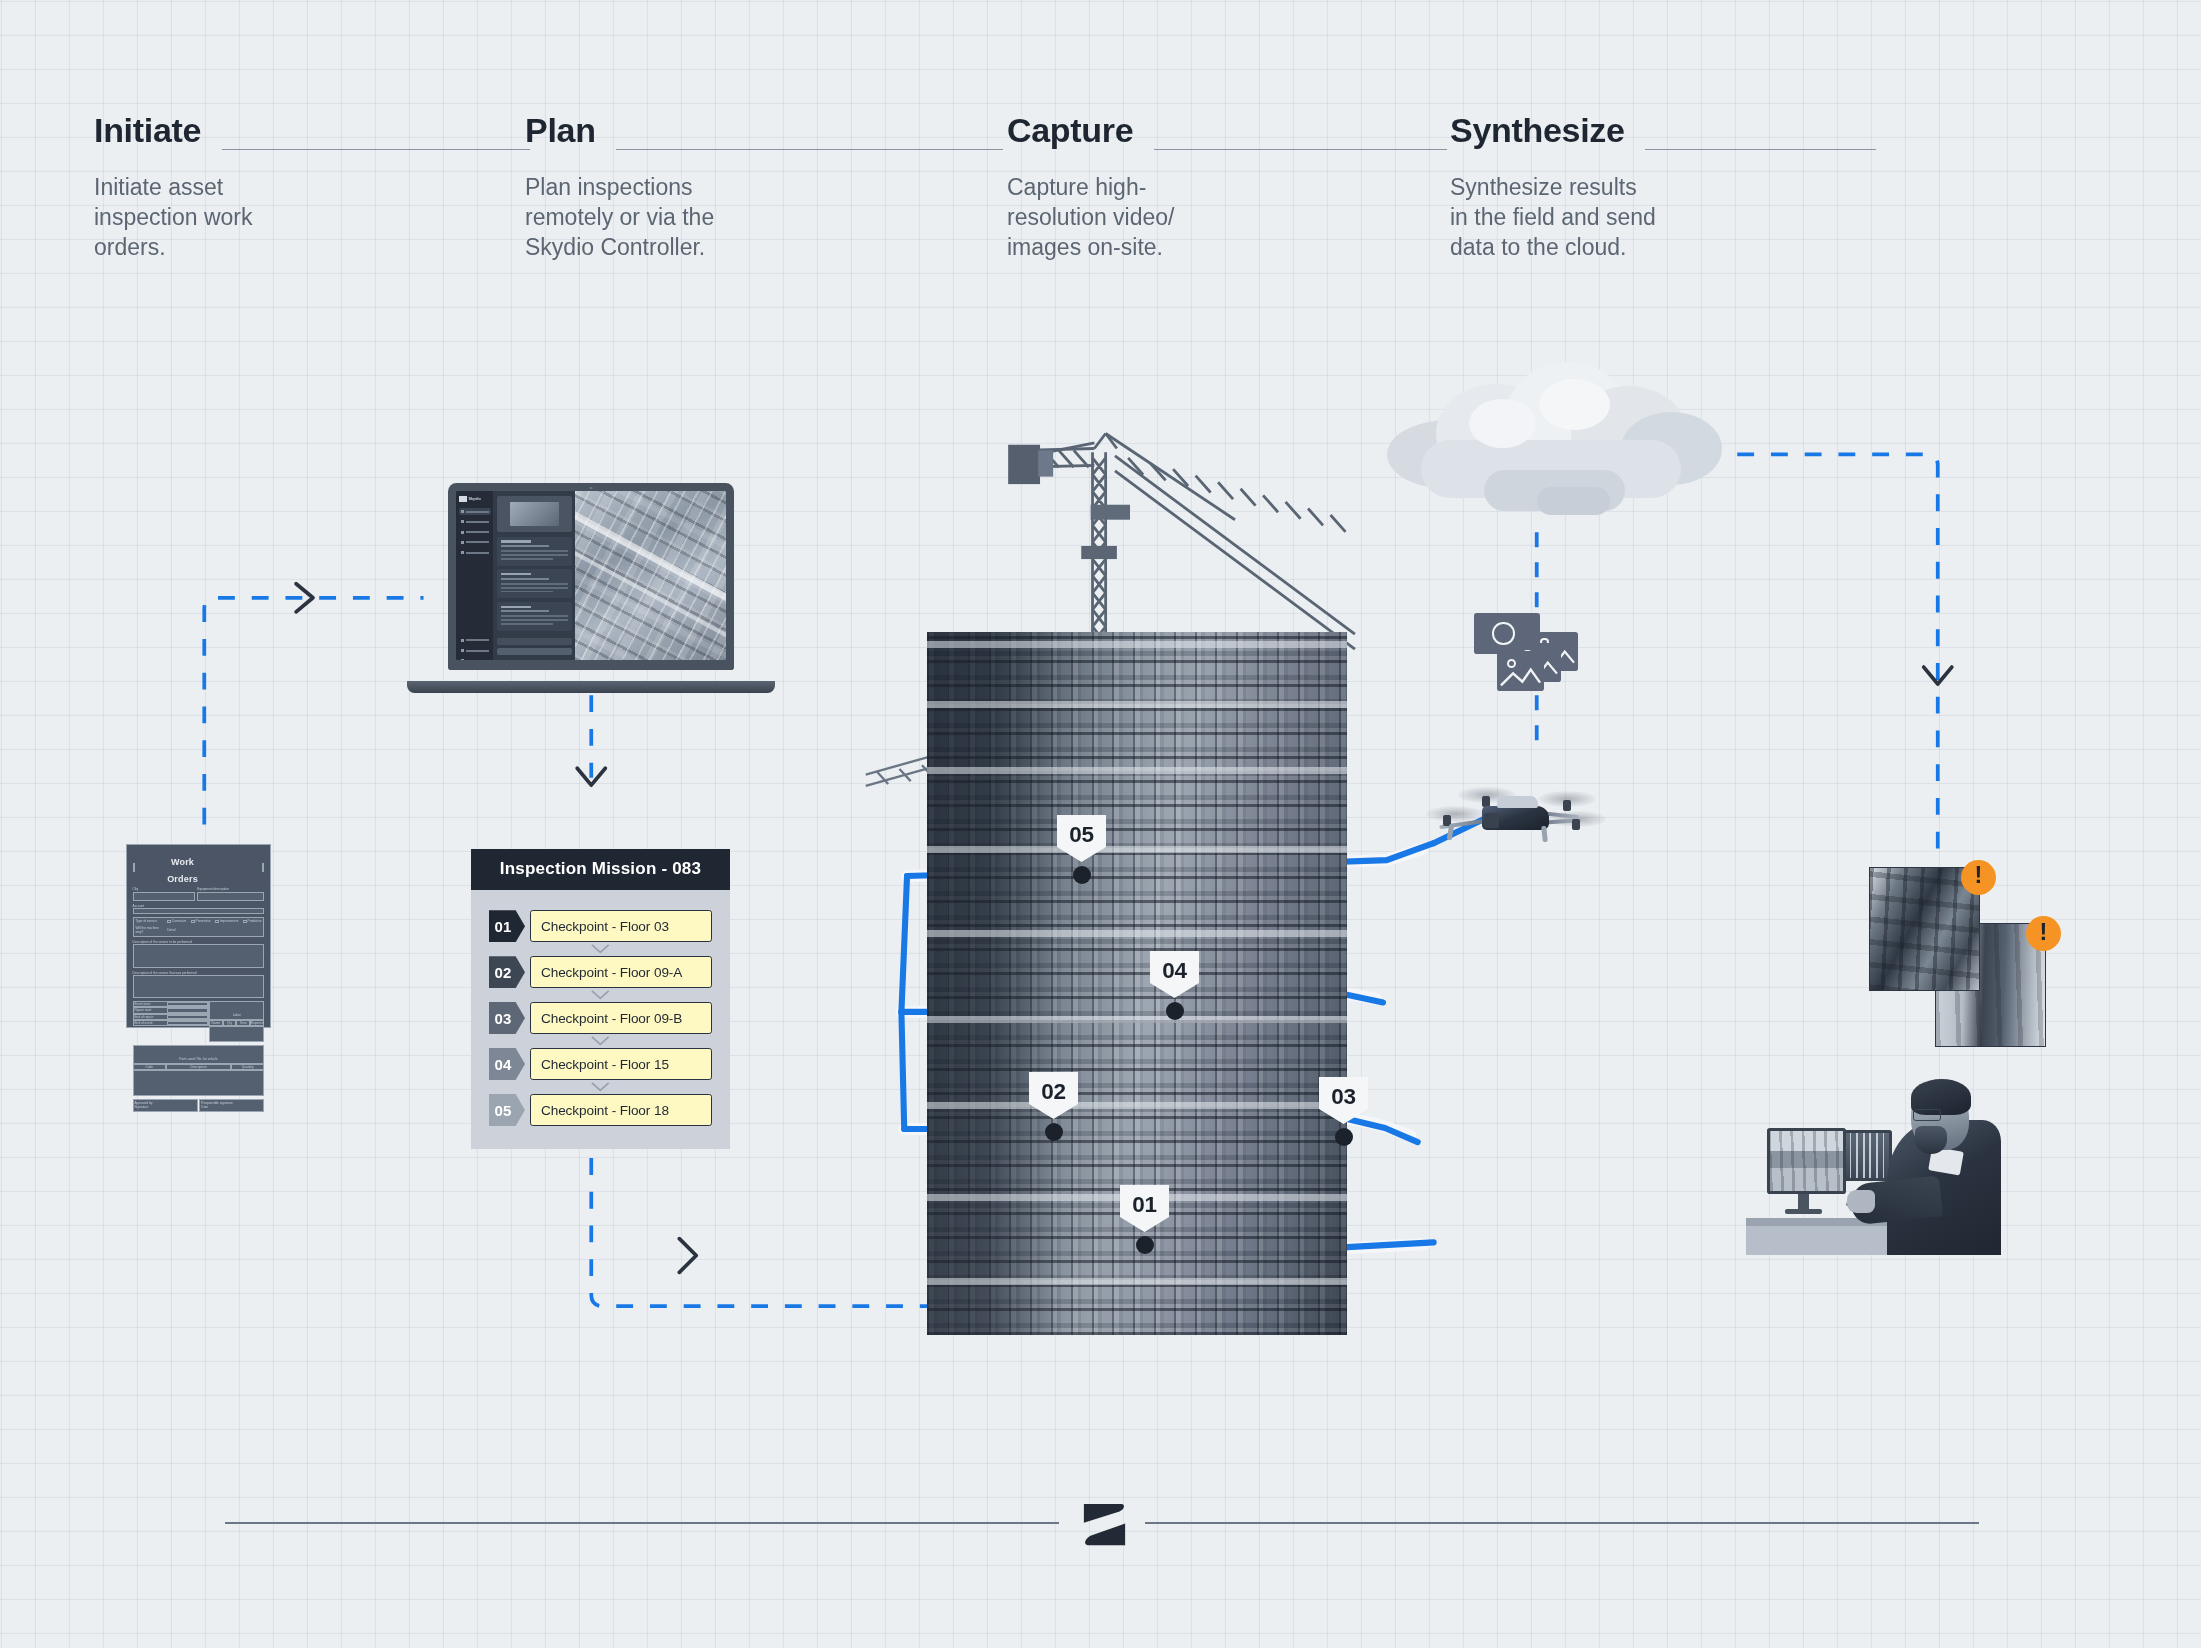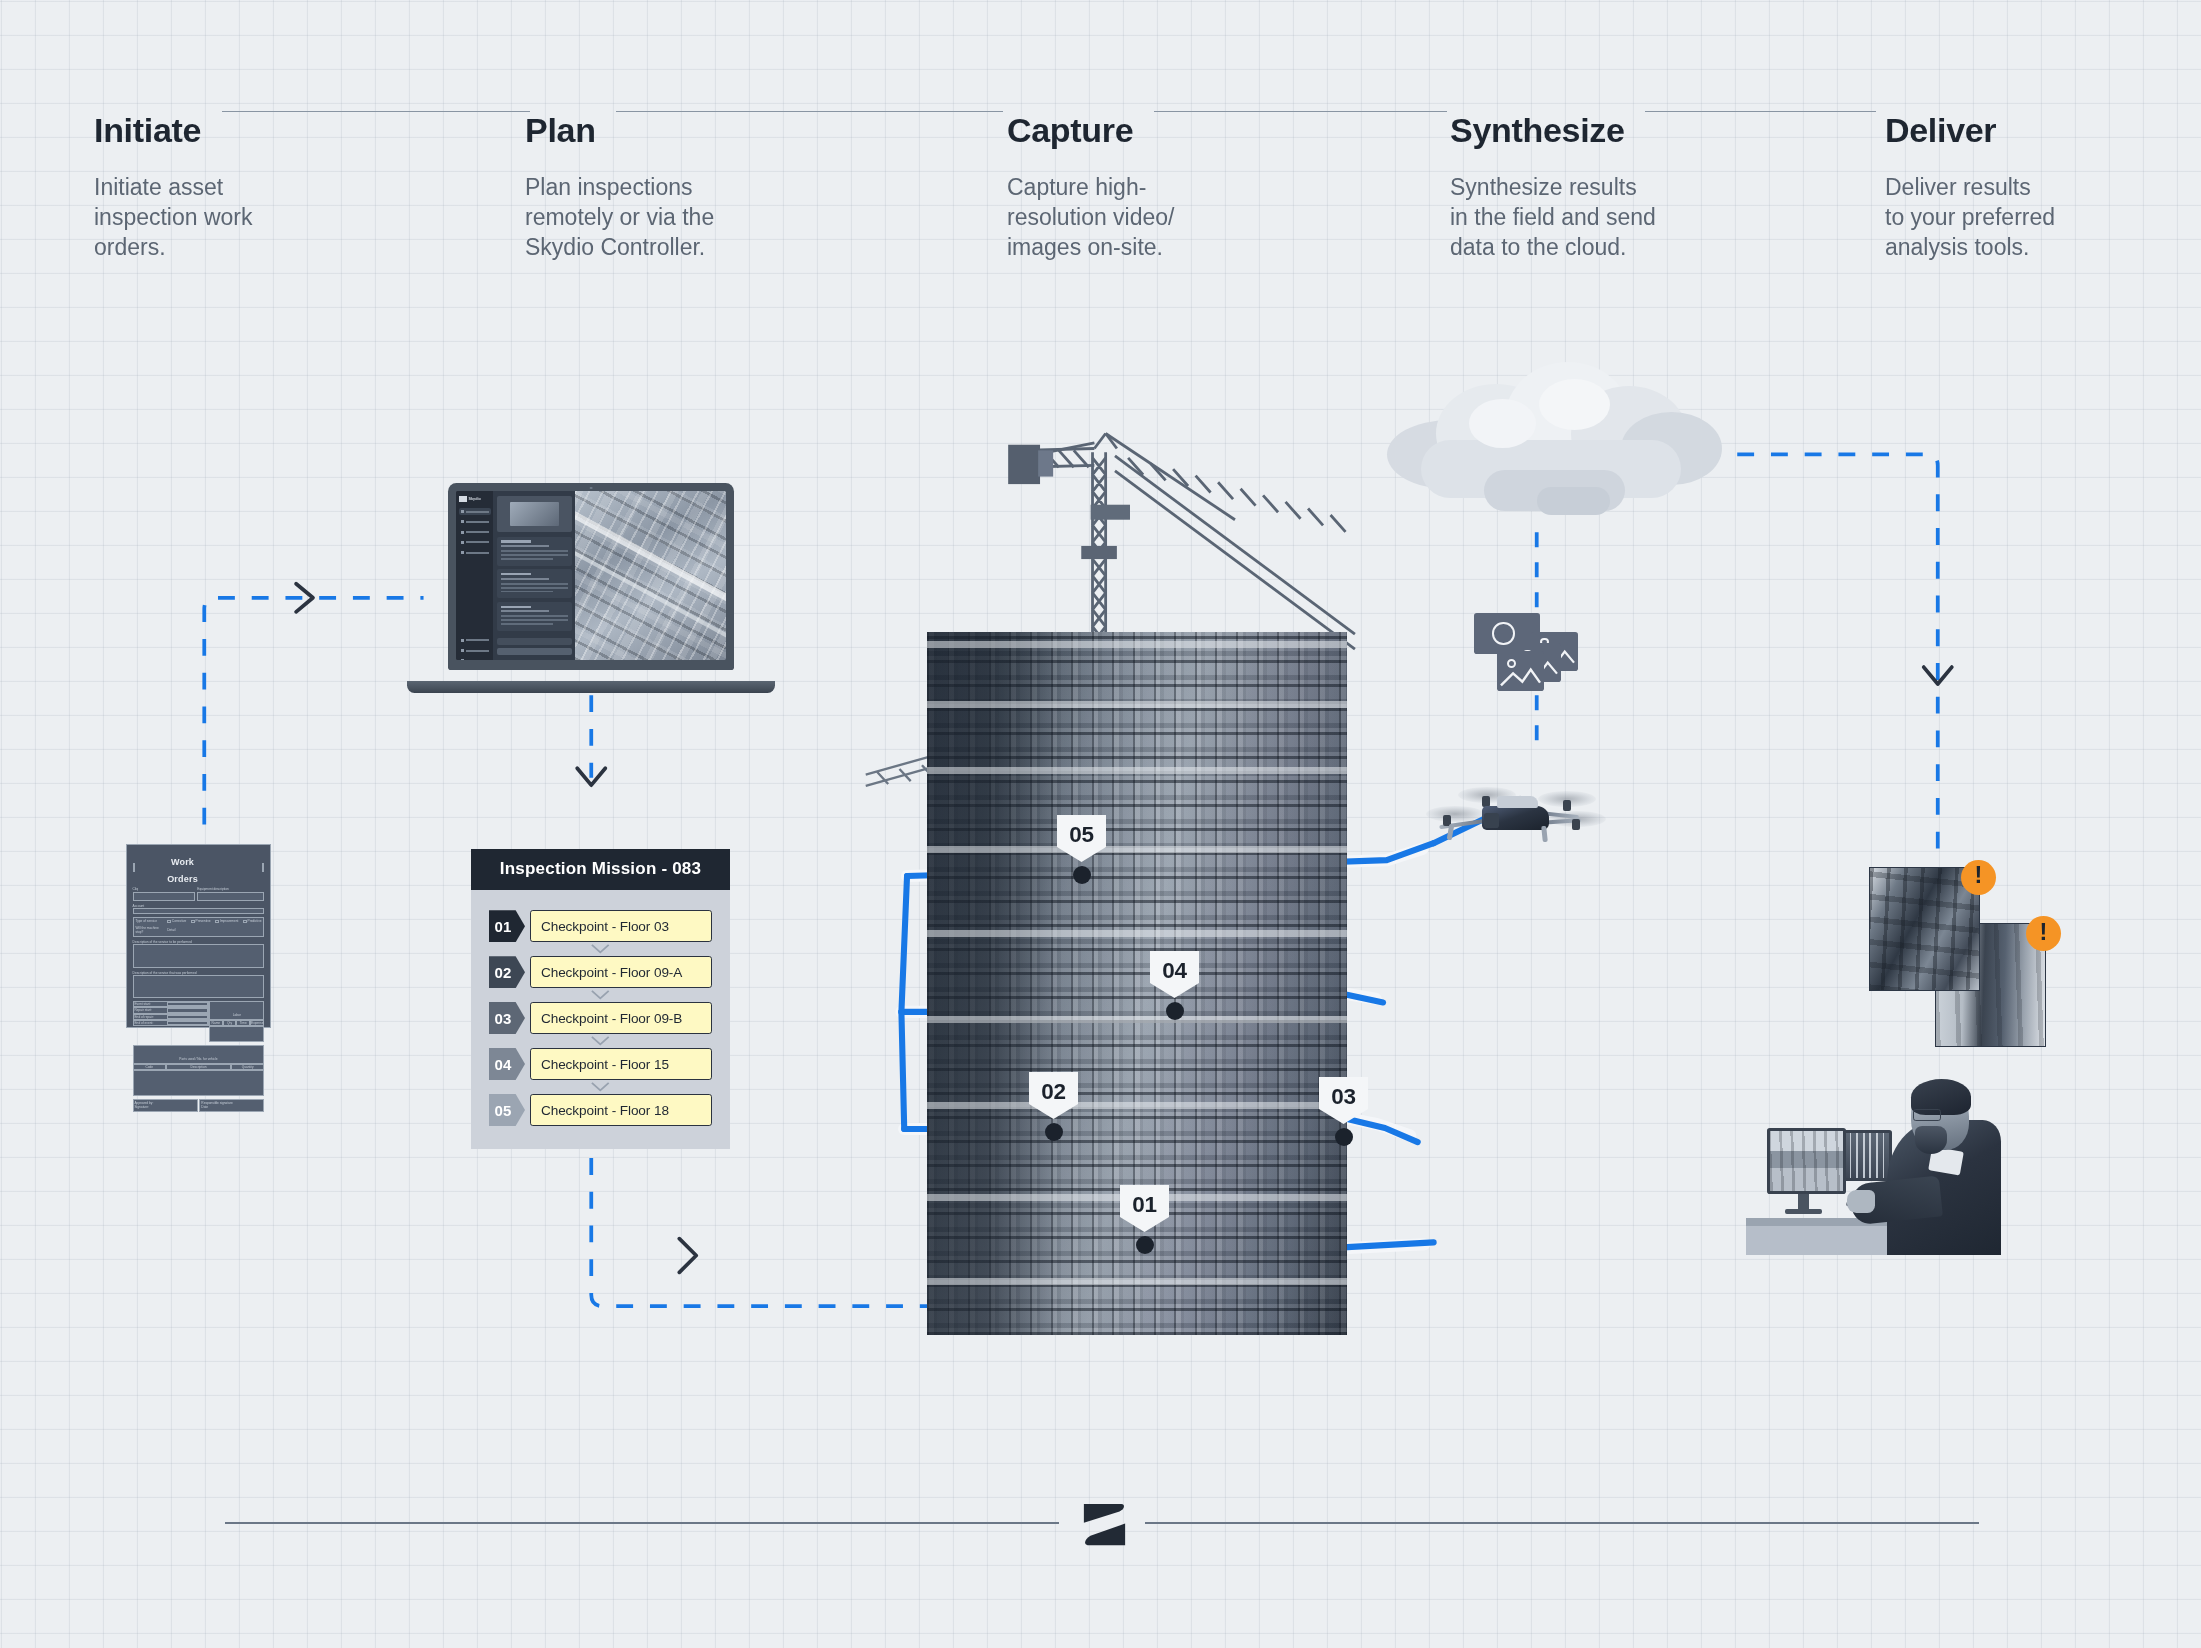--- a/index.html
+++ b/index.html
@@ -19,21 +19,21 @@
     background-color: #eceff2;
     background-image:
       linear-gradient(to right, rgba(160,172,184,0.22) 0.9px, transparent 0.9px),
       linear-gradient(to bottom, rgba(160,172,184,0.22) 0.9px, transparent 0.9px);
     background-size: 34px 34px;
     background-position: 0.9px 0.9px;
   }
 
   
   .phase-head { position: absolute; }
-  .phase-title-row { display: flex; align-items: flex-start; }
+  .phase-title-row { display: flex; align-items: flex-end; }
   .phase-title {
     font-size: 34px;
     font-weight: bold;
     color: #1e2631;
     letter-spacing: -0.3px;
     white-space: nowrap;
   }
   .phase-rule {
     height: 0.9px;
     background: #8995a3;
@@ -389,28 +389,20 @@
   <div class="phase-head" style="left:1007px; top:111px; width:440px;">
     <div class="phase-title-row">
       <div class="phase-title">Capture</div>
       <div class="phase-rule"></div>
     </div>
     <div class="phase-desc">Capture high-
 resolution video/
 images on-site.</div>
   </div>
 
-  <div class="phase-head" style="left:1885px; top:111px; width:281px;">
-    <div class="phase-title-row">
-      <div class="phase-title">Deliver</div>
-    </div>
-    <div class="phase-desc">Deliver results
-to your preferred
-analysis tools.</div>
-  </div>
 
   <div id="work-order">
     <div class="wo-inner">
       <div class="wo-row" style="align-items:center;gap:32px;">
         <div class="wo-box" style="width:37px;height:8.4px;display:flex;align-items:center;justify-content:center;">
           <span class="wo-lbl" style="font-size:3px;"></span>
         </div>
         <div class="wo-fill" style="text-align:center;">
           <span class="wo-title">Work Orders</span>
         </div>

